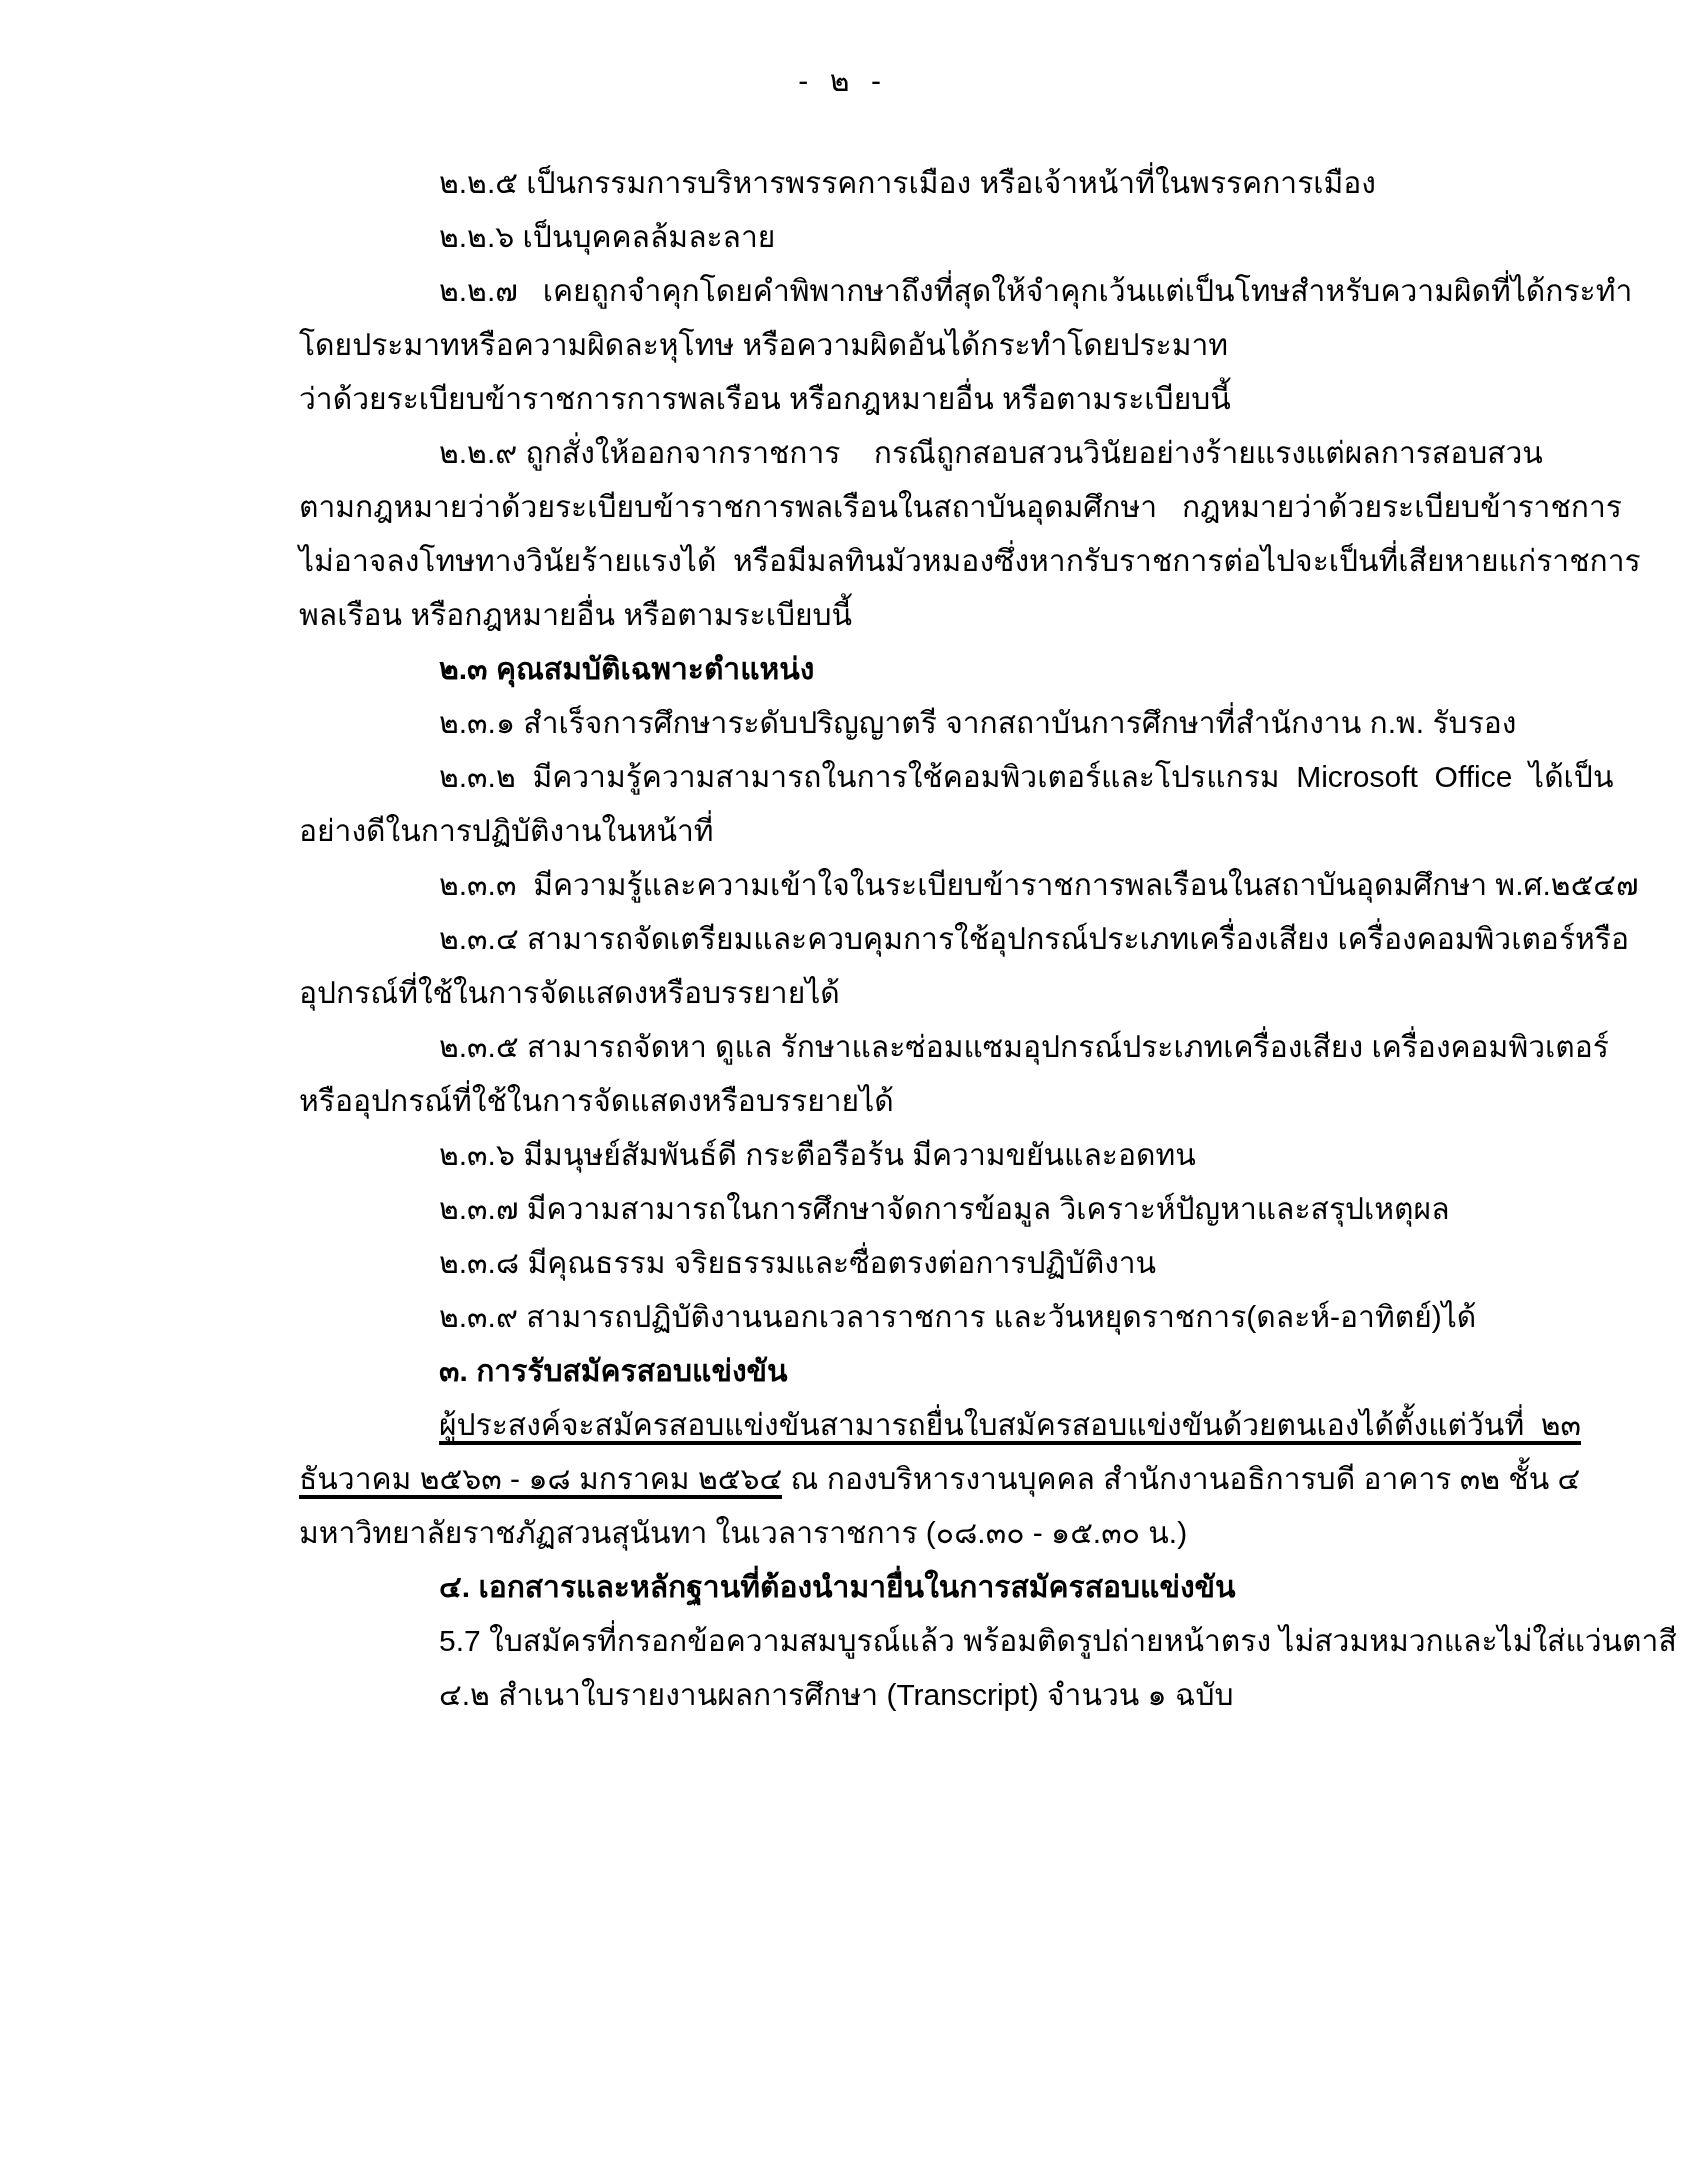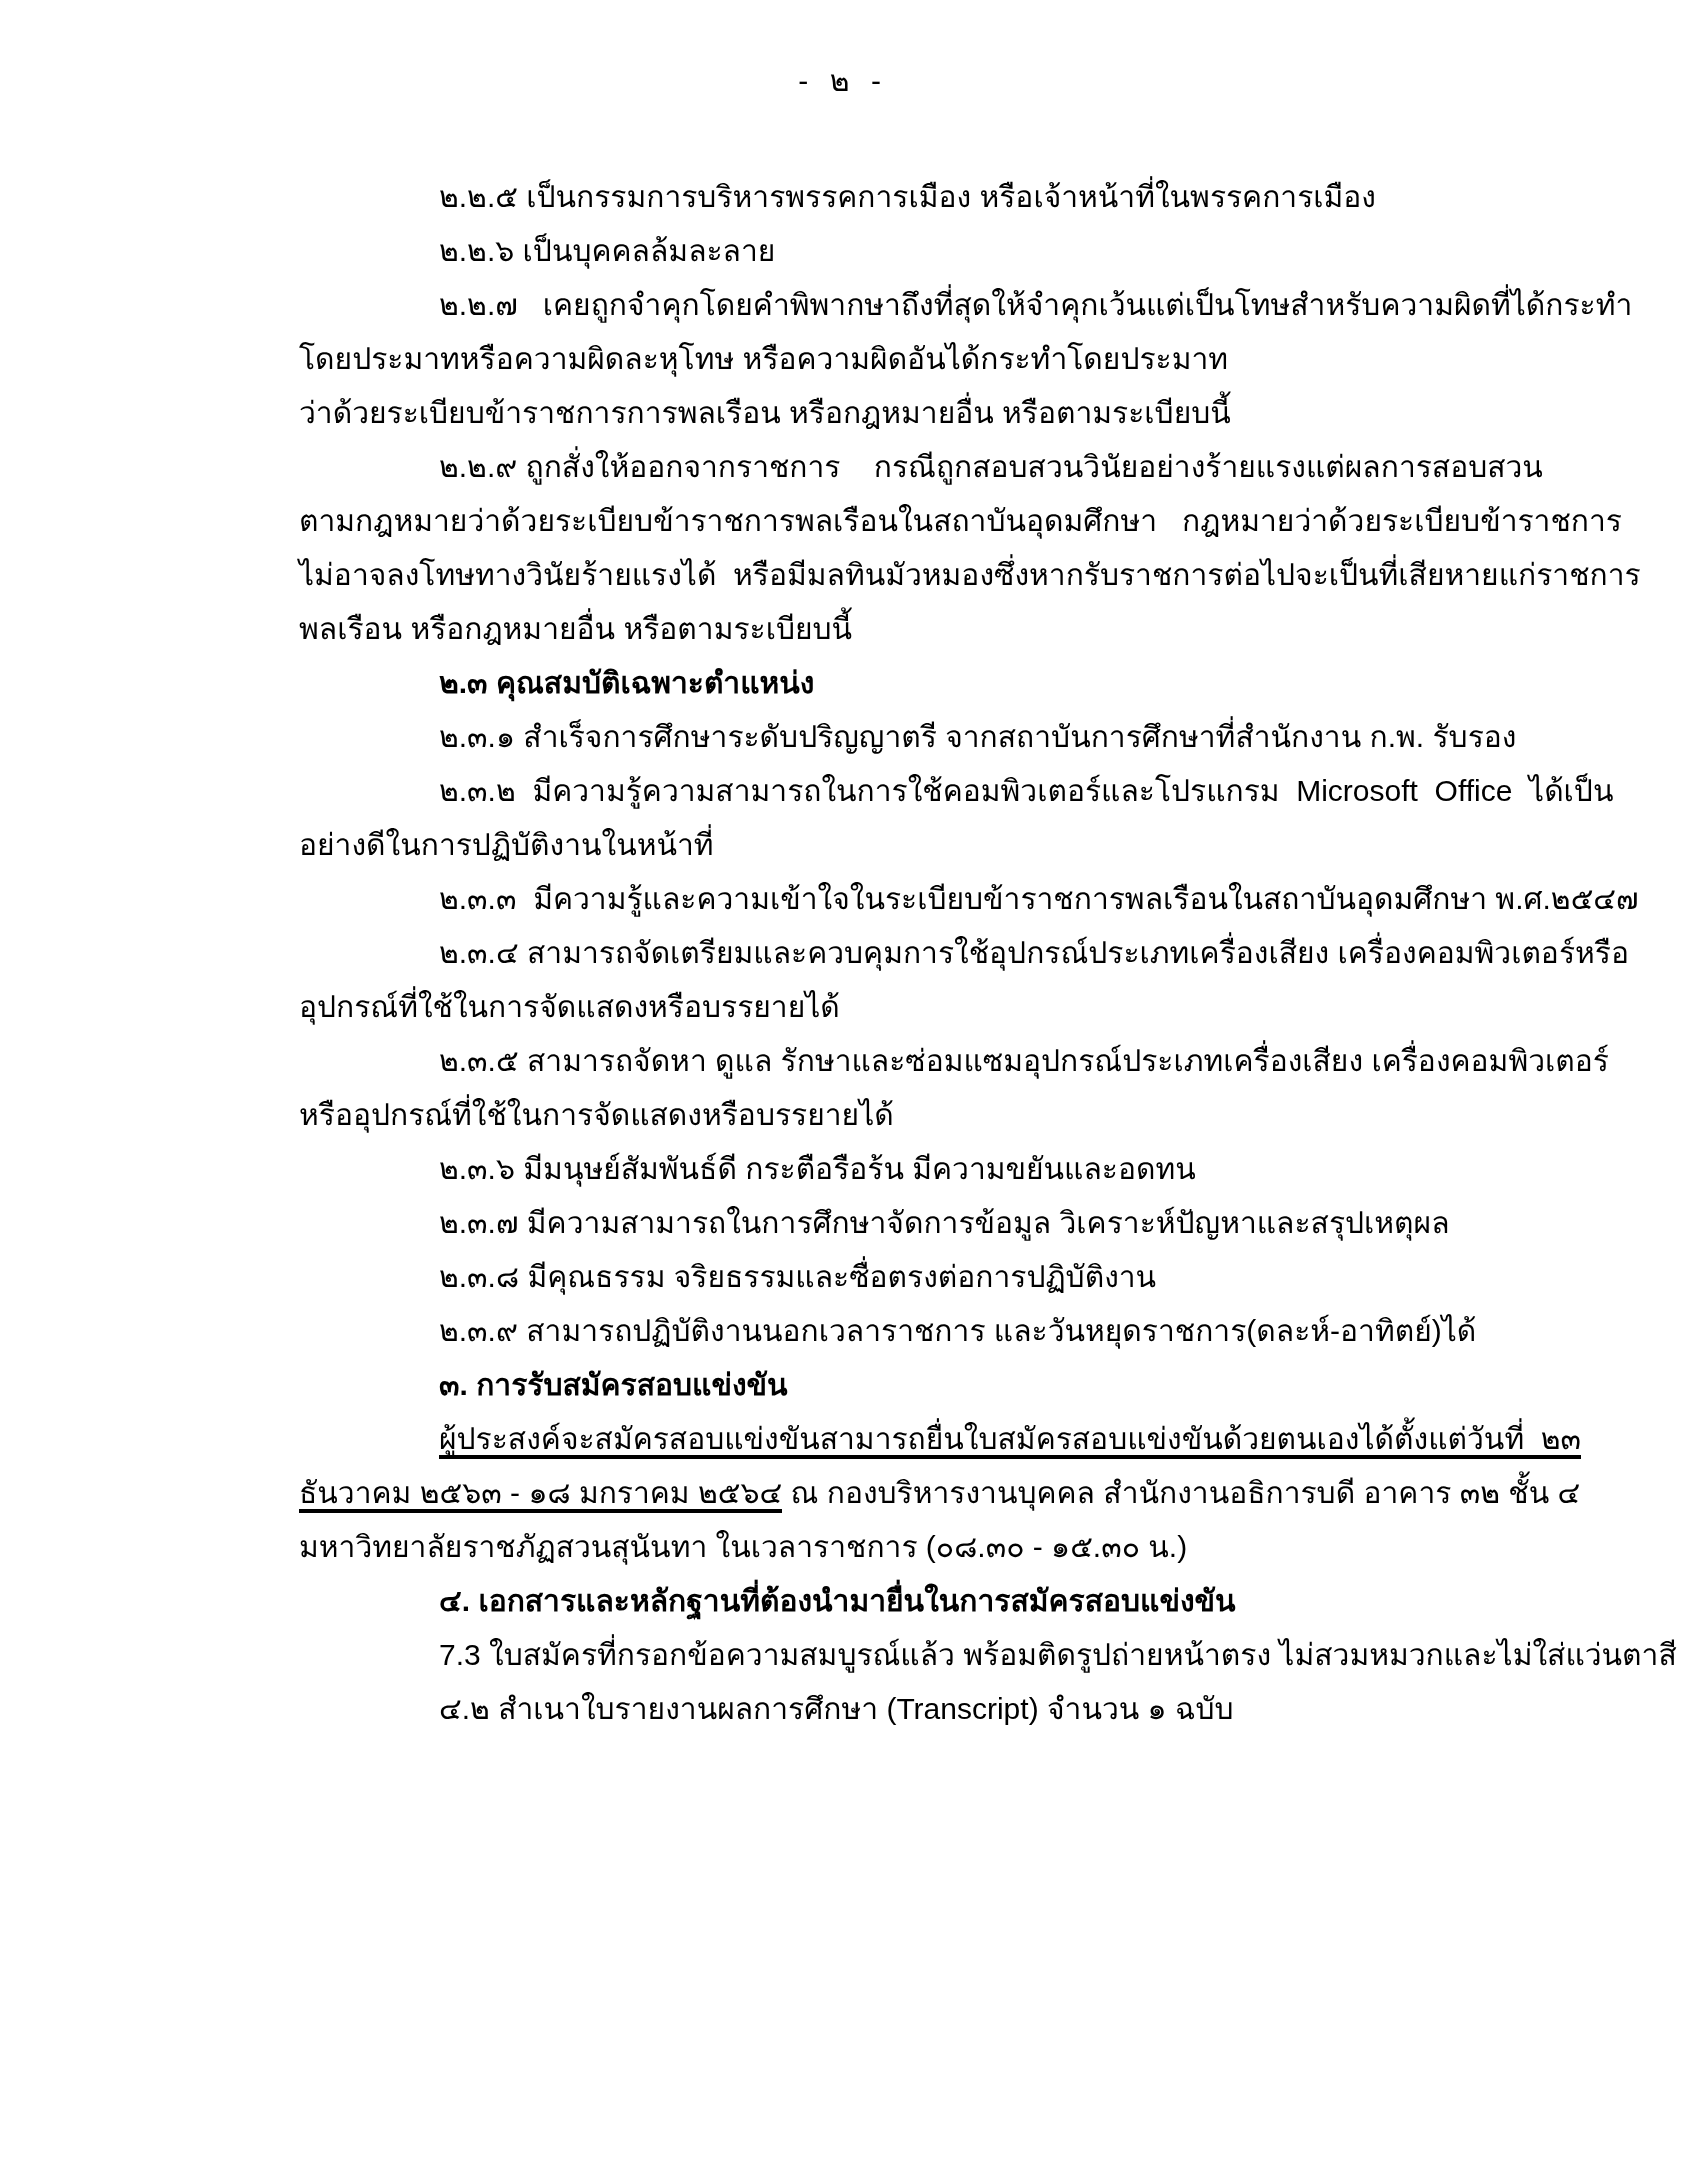--- a/index.html
+++ b/index.html
@@ -25,21 +25,21 @@
     top: 57px;
     left: 0;
     width: 100%;
     text-align: center;
     font-size: 30px;
     letter-spacing: 6.6px;
     white-space: pre;
   }
   .content {
     position: absolute;
-    top: 170px;
+    top: 156px;
     left: 299px;
     width: 1134px;
   }
   .line {
     height: 54px;
     line-height: 54px;
     font-size: 30px;
     white-space: pre;
   }
   .ind {
@@ -78,17 +78,17 @@
       <div class="line"><span>หรืออุปกรณ์ที่ใช้ในการจัดแสดงหรือบรรยายได้</span></div>
       <div class="line ind"><span>๒.๓.๖ มีมนุษย์สัมพันธ์ดี กระตือรือร้น มีความขยันและอดทน</span></div>
       <div class="line ind"><span>๒.๓.๗ มีความสามารถในการศึกษาจัดการข้อมูล วิเคราะห์ปัญหาและสรุปเหตุผล</span></div>
       <div class="line ind"><span>๒.๓.๘ มีคุณธรรม จริยธรรมและซื่อตรงต่อการปฏิบัติงาน</span></div>
       <div class="line ind"><span>๒.๓.๙ สามารถปฏิบัติงานนอกเวลาราชการ และวันหยุดราชการ(ดละห์-อาทิตย์)ได้</span></div>
       <div class="line ind bold"><span>๓. การรับสมัครสอบแข่งขัน</span></div>
       <div class="line ind"><span class="u">ผู้ประสงค์จะสมัครสอบแข่งขันสามารถยื่นใบสมัครสอบแข่งขันด้วยตนเองได้ตั้งแต่วันที่  ๒๓</span></div>
       <div class="line"><span class="u">ธันวาคม ๒๕๖๓ - ๑๘ มกราคม ๒๕๖๔</span><span> ณ กองบริหารงานบุคคล สำนักงานอธิการบดี อาคาร ๓๒ ชั้น ๔</span></div>
       <div class="line"><span>มหาวิทยาลัยราชภัฏสวนสุนันทา ในเวลาราชการ (๐๘.๓๐ - ๑๕.๓๐ น.)</span></div>
       <div class="line ind bold"><span>๔. เอกสารและหลักฐานที่ต้องนำมายื่นในการสมัครสอบแข่งขัน</span></div>
-      <div class="line ind"><span>7.3 ใบสมัครที่กรอกข้อความสมบูรณ์แล้ว พร้อมติดรูปถ่ายหน้าตรง ไม่สวมหมวกและไม่ใส่แว่นตาสี</span></div>
+      <div class="line ind"><span>5.7 ใบสมัครที่กรอกข้อความสมบูรณ์แล้ว พร้อมติดรูปถ่ายหน้าตรง ไม่สวมหมวกและไม่ใส่แว่นตาสี</span></div>
       <div class="line ind"><span>๔.๒ สำเนาใบรายงานผลการศึกษา (Transcript) จำนวน ๑ ฉบับ</span></div>
     </div>
 </div>
 
 
 </body></html>

